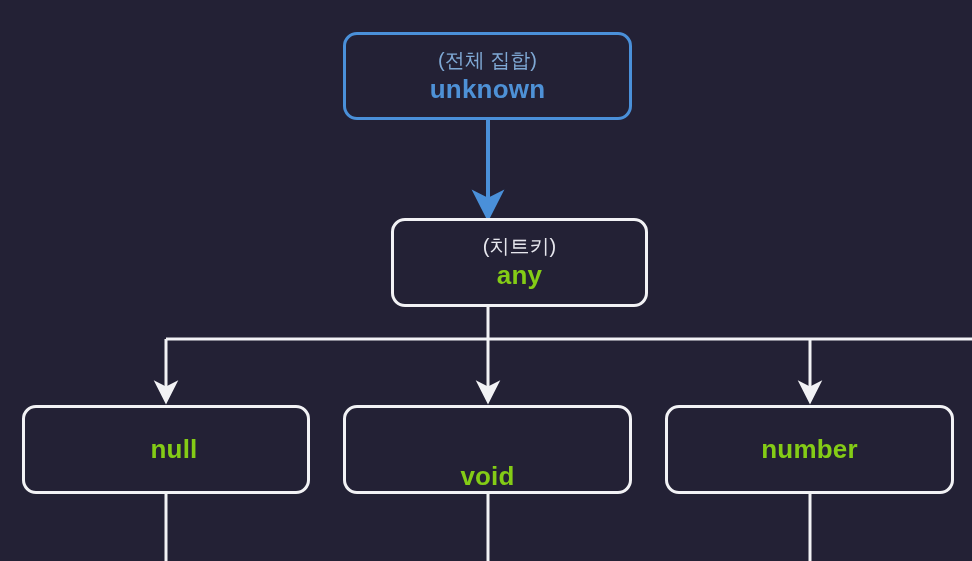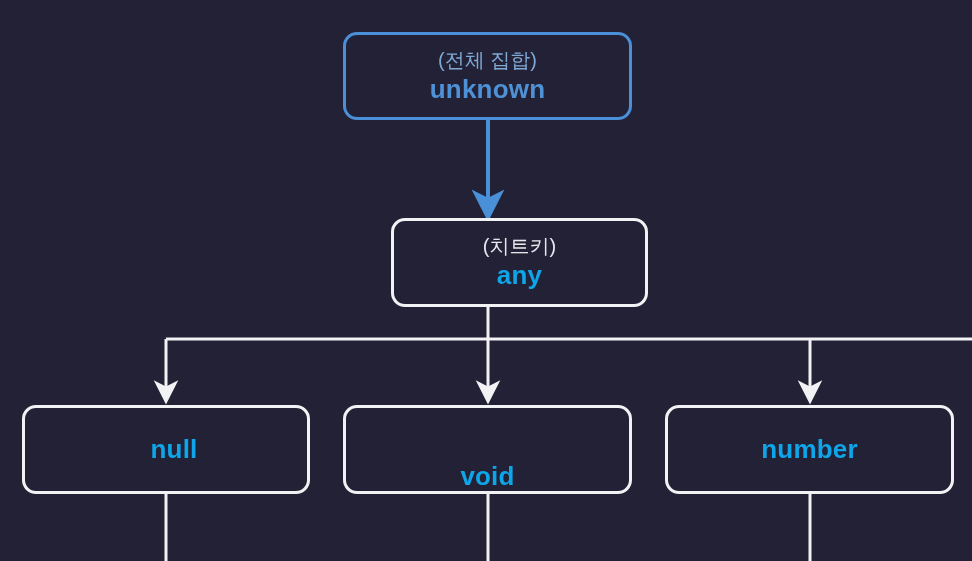--- a/index.html
+++ b/index.html
@@ -52,21 +52,21 @@
   .node.blue .node-sub {
     color: #7fa8d4;
   }
   .node-title {
     font-size: 26px;
     font-weight: 700;
     line-height: 1.1;
     letter-spacing: 0.2px;
   }
   .node.white .node-title {
-    color: #0ea5e9;
+    color: #84cc16;
   }
   .node.blue .node-title {
     color: #4e91d6;
   }
   .node.only-title .node-title {
     margin-top: 0;
   }
 </style>
 </head>
 <body>

